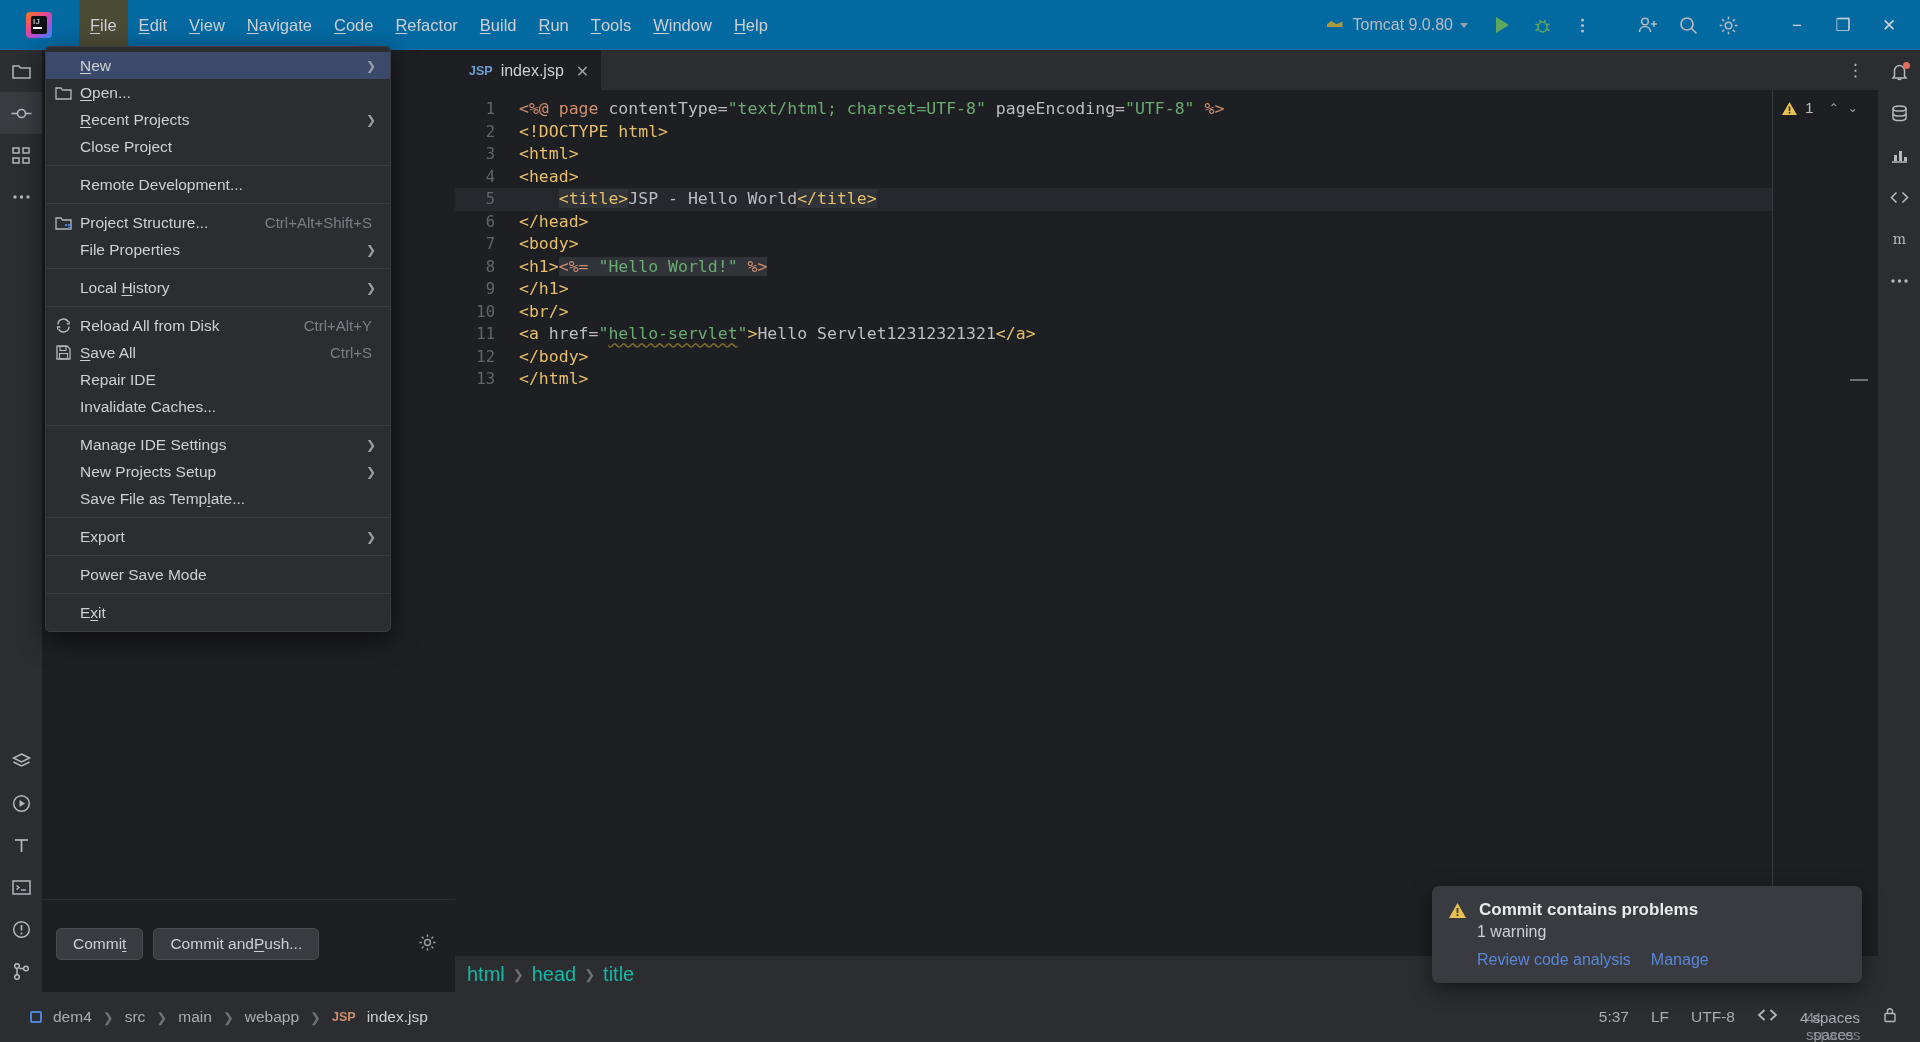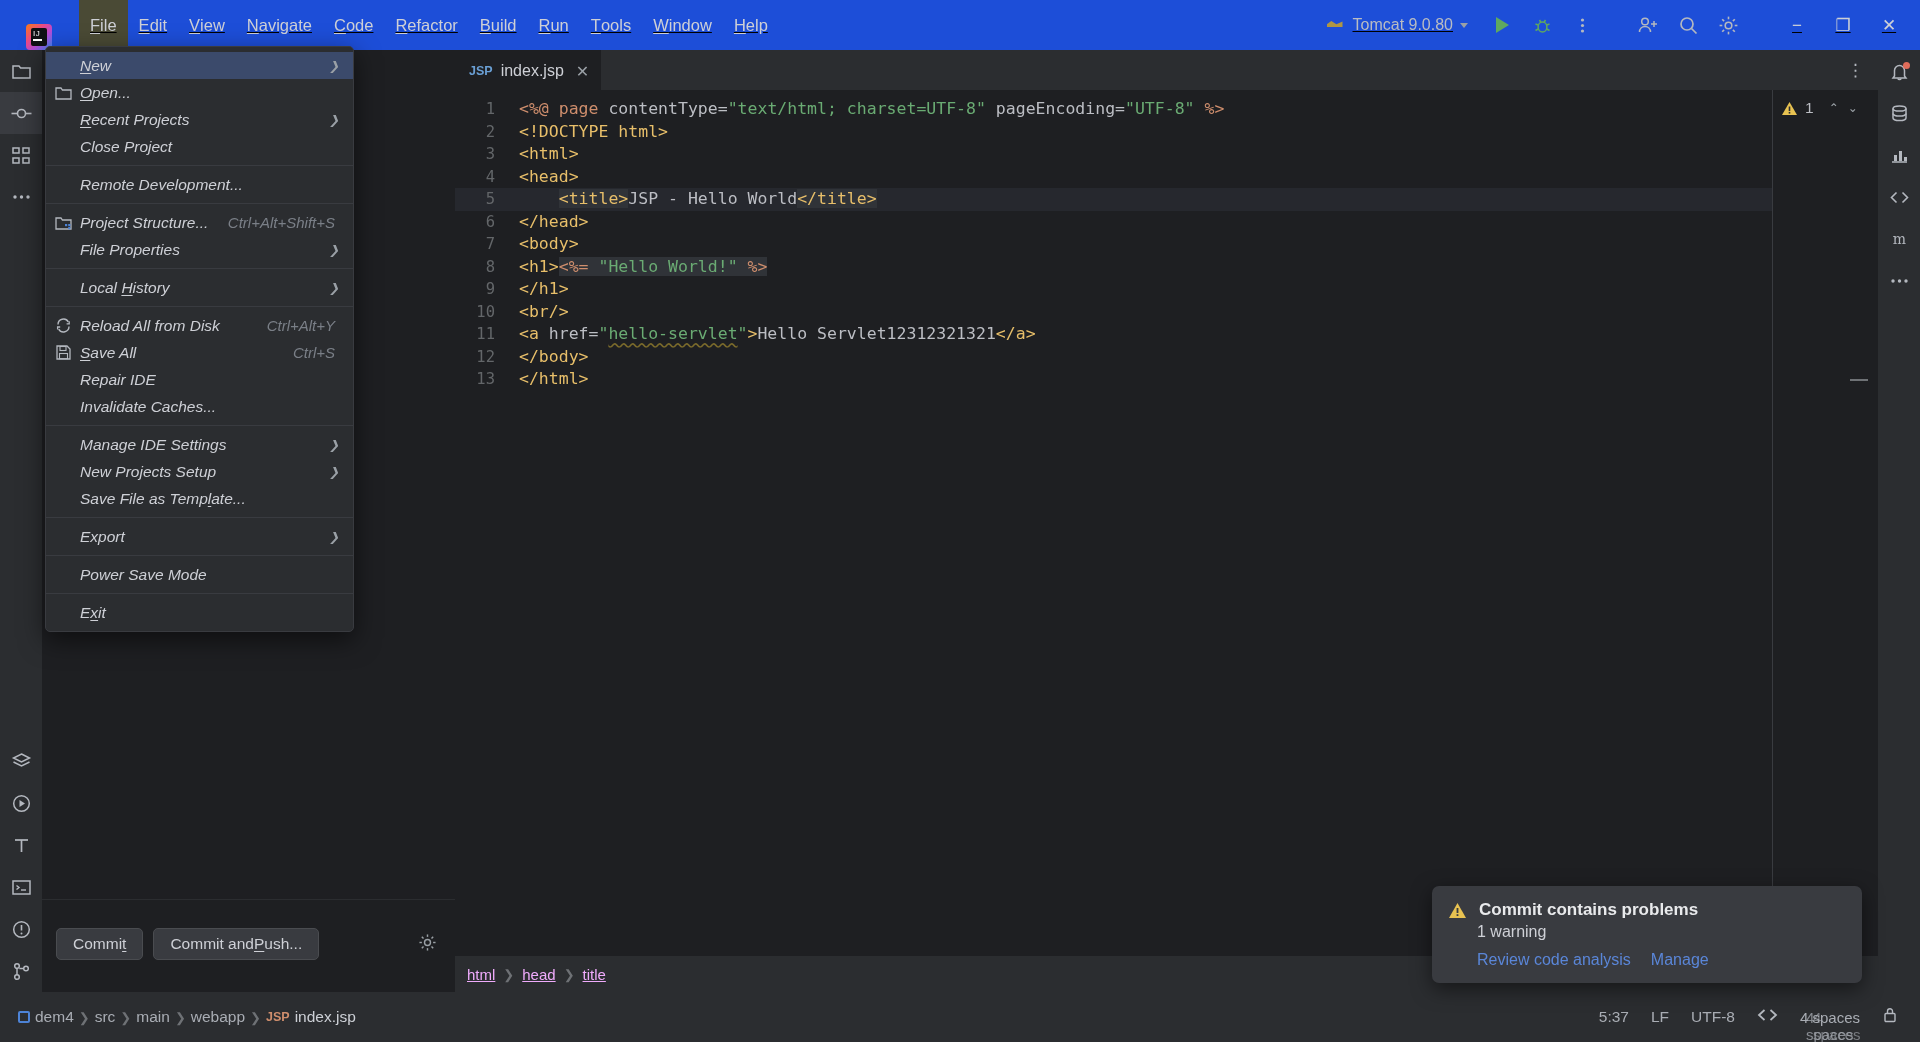--- a/index.html
+++ b/index.html
@@ -8,22 +8,22 @@
     background: #1e1f22;
     font-family: "Liberation Sans", sans-serif;
     overflow: hidden;
     -webkit-font-smoothing: antialiased;
   }
   #app { position: relative; width: 1920px; height: 1042px; }
 
   
   .titlebar {
     position: absolute; top: 0; left: 0; width: 1920px; height: 50px;
-    background: #1d4ed8;
-    display: flex; align-items: flex-end; text-decoration: underline;
+    background: #0369a1;
+    display: flex; align-items: center;
   }
   .ij-logo { width: 26px; height: 26px; margin-left: 26px; position: relative; flex: none; }
   .ij-logo .sq { position: absolute; inset: 0; border-radius: 4px;
     background: linear-gradient(135deg,#f97a12 0%,#e9498a 38%,#b74bd6 62%,#2b8fff 100%); }
   .ij-logo .inner { position: absolute; left: 5px; top: 4px; width: 16px; height: 18px;
     background: #101114; border-radius: 2px; }
   .ij-logo .ij { position: absolute; left: 7px; top: 5px; color: #fff; font-size: 8px;
     font-family: "Liberation Sans", sans-serif; letter-spacing: .5px; }
   .ij-logo .bar { position: absolute; left: 7px; top: 15px; width: 9px; height: 2px; background: #fff; }
 
@@ -102,39 +102,39 @@
 
   .inspect-strip { position: absolute; right: 0; top: 0; width: 106px; height: 100%; background: #1e1f22;
     border-left: 1px solid #393b40; }
   .insp-head { display: flex; align-items: center; gap: 7px; padding: 9px 0 0 8px; }
   .warn-count { color: #bcbec4; font-size: 15.5px; }
   .insp-arrows { display: flex; gap: 9px; margin-left: 8px; color: #9aa0a6; font-size: 12px; }
   .marker { position: absolute; right: 10px; top: 289px; width: 18px; height: 2px; background: #6e7175; }
 
   .breadcrumbs { position: absolute; left: 0; bottom: 0; width: 1423px; height: 36px; background: #2b2d30;
     display: flex; align-items: center; padding-left: 12px; gap: 8px; }
-  .bc { color: #f0abfc; font-size: 15px; text-decoration: underline; }
+  .bc { color: #14b8a6; font-size: 20px; }
   .bc-sep { color: #6e7175; font-size: 13px; }
 
   
   .commit-panel { position: absolute; left: 42px; top: 50px; width: 413px; height: 942px; background: #1e1f22; }
   .commit-divider { position: absolute; left: 0; bottom: 92px; width: 413px; height: 1px; background: #2b2d30; }
   .commit-btns { position: absolute; left: 14px; bottom: 32px; display: flex; gap: 10px; align-items: center; }
   .btn {
     height: 32px; padding: 0 16px; border-radius: 5px; background: #393b40; color: #ced0d6;
     font-size: 15.5px; display: flex; align-items: center; border: 1px solid #4a4c50;
   }
   .btn .u { text-decoration: underline; text-underline-offset: 2px; }
   .gear-commit { position: absolute; right: 18px; bottom: 36px; }
 
   
   .dropdown {
-    position: absolute; left: 45px; top: 46px; width: 309px;
+    position: absolute; left: 45px; top: 46px; width: 346px;
     background: #2b2d30; border: 1px solid #393b40; border-radius: 5px;
-    box-shadow: 0 8px 26px rgba(0,0,0,.55); padding: 5px 0; z-index: 40; font-style: italic;
+    box-shadow: 0 8px 26px rgba(0,0,0,.55); padding: 5px 0; z-index: 40;
   }
   .dd-item {
     height: 27px; display: flex; align-items: center; position: relative;
     padding: 0 10px 0 0; color: #ced0d6; font-size: 15.5px;
   }
   .dd-item.hl { background: #3b4a6b; }
   .dd-ico { width: 34px; display: flex; align-items: center; justify-content: center; flex: none; }
   .dd-label { flex: 1; white-space: nowrap; }
   .dd-label .u { text-decoration: underline; text-underline-offset: 2px; }
   .dd-key { color: #7a7f87; font-size: 15px; padding-right: 8px; white-space: nowrap; }
@@ -151,21 +151,21 @@
   .notif-title-text { color: #e9eaec; font-size: 17px; font-weight: bold; }
   .notif-sub { color: #ced0d6; font-size: 16px; padding-left: 29px; margin-top: 3px; }
   .notif-links { display: flex; gap: 20px; padding-left: 29px; margin-top: 10px; }
   .notif-link { color: #5a86d8; font-size: 16px; }
 
   
   .statusbar {
     position: absolute; left: 0; bottom: 0; width: 1920px; height: 50px;
     background: #2b2d30; display: flex; align-items: center;
   }
-  .sb-left { display: flex; align-items: center; gap: 5px; padding-left: 18px; }
+  .sb-left { display: flex; align-items: center; gap: 11px; padding-left: 30px; }
   .sb-proj-ic { width: 12px; height: 12px; border: 2px solid #4d83d6; border-radius: 2px; }
   .sb-crumb { color: #a9adb4; font-size: 15.5px; }
   .sb-crumb.file { color: #cdd0d6; }
   .sb-sep { color: #6e7175; font-size: 13px; }
   .jsp-mini { color: #cf8e6d; font-size: 12.5px; font-weight: bold; }
   .sb-right { margin-left: auto; display: flex; align-items: center; gap: 22px; padding-right: 22px; }
   .sb-val { color: #a9adb4; font-size: 15.5px; }
   .sb-blur { color: #a9adb4; font-size: 15px; position: relative; }
   .sb-blur .b2 { position: absolute; left: 6px; top: 0; opacity: .75; }
   .sb-blur .b3 { position: absolute; left: 13px; top: 0; opacity: .6; }

